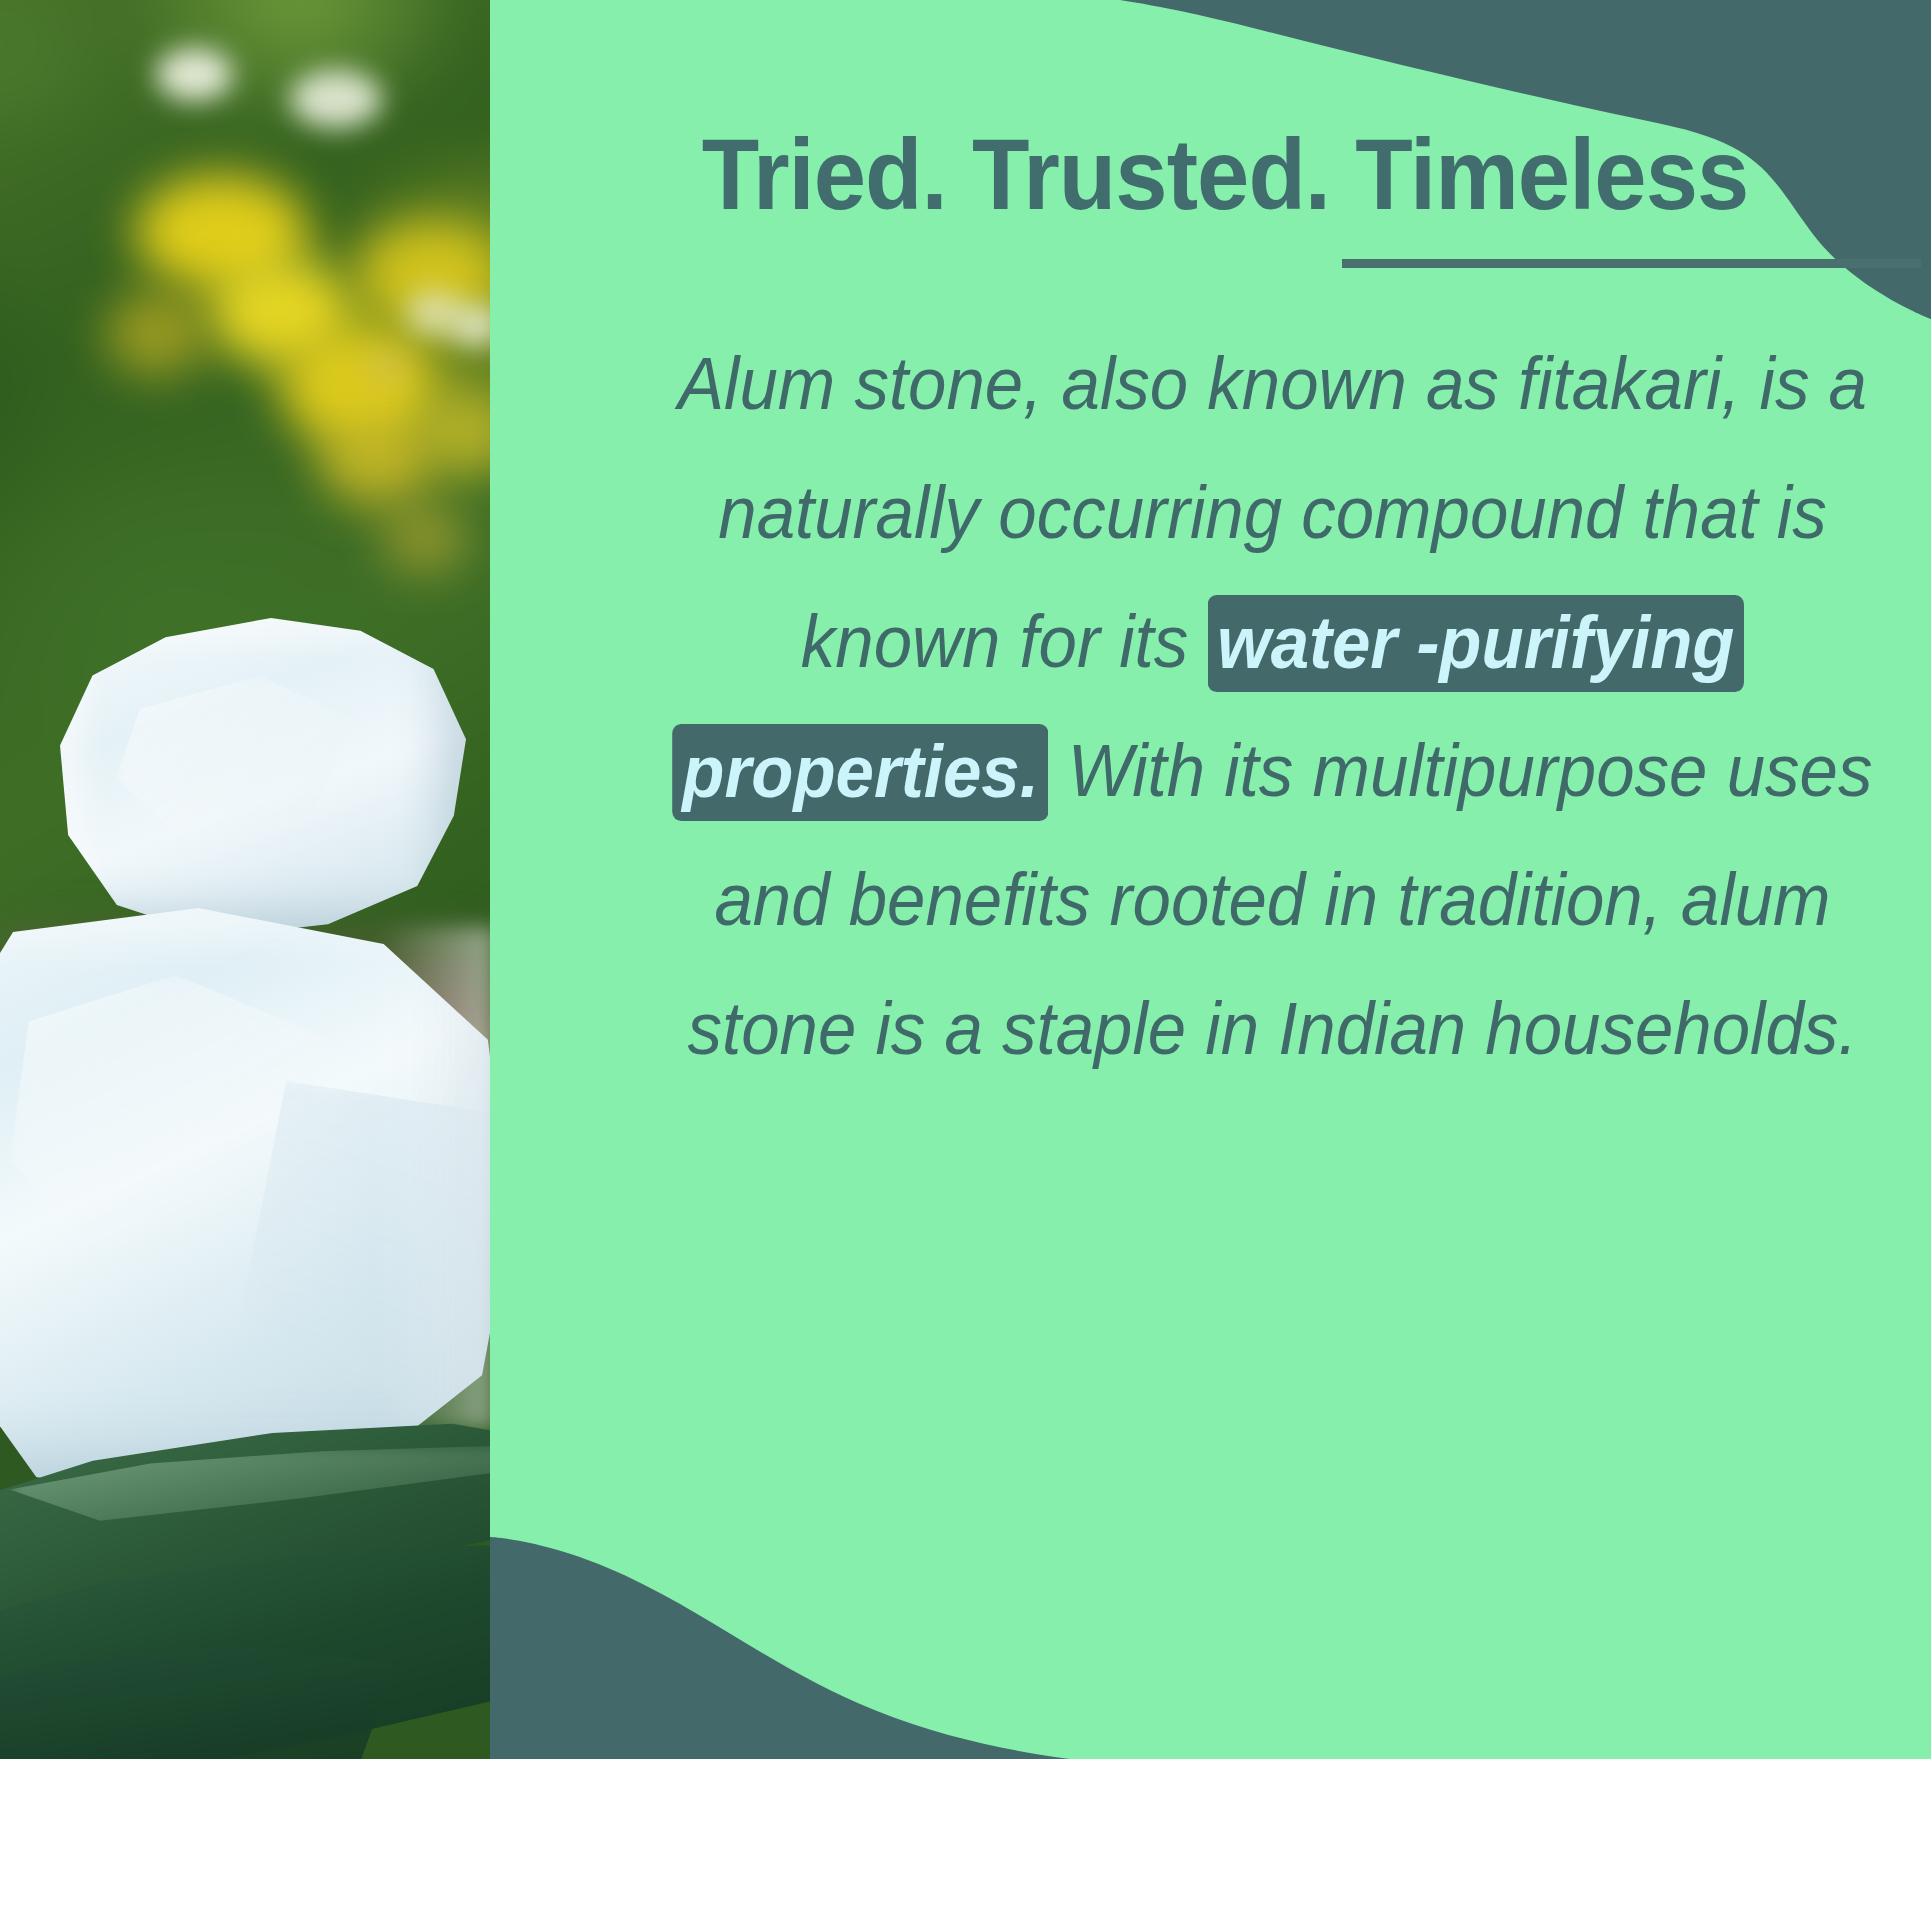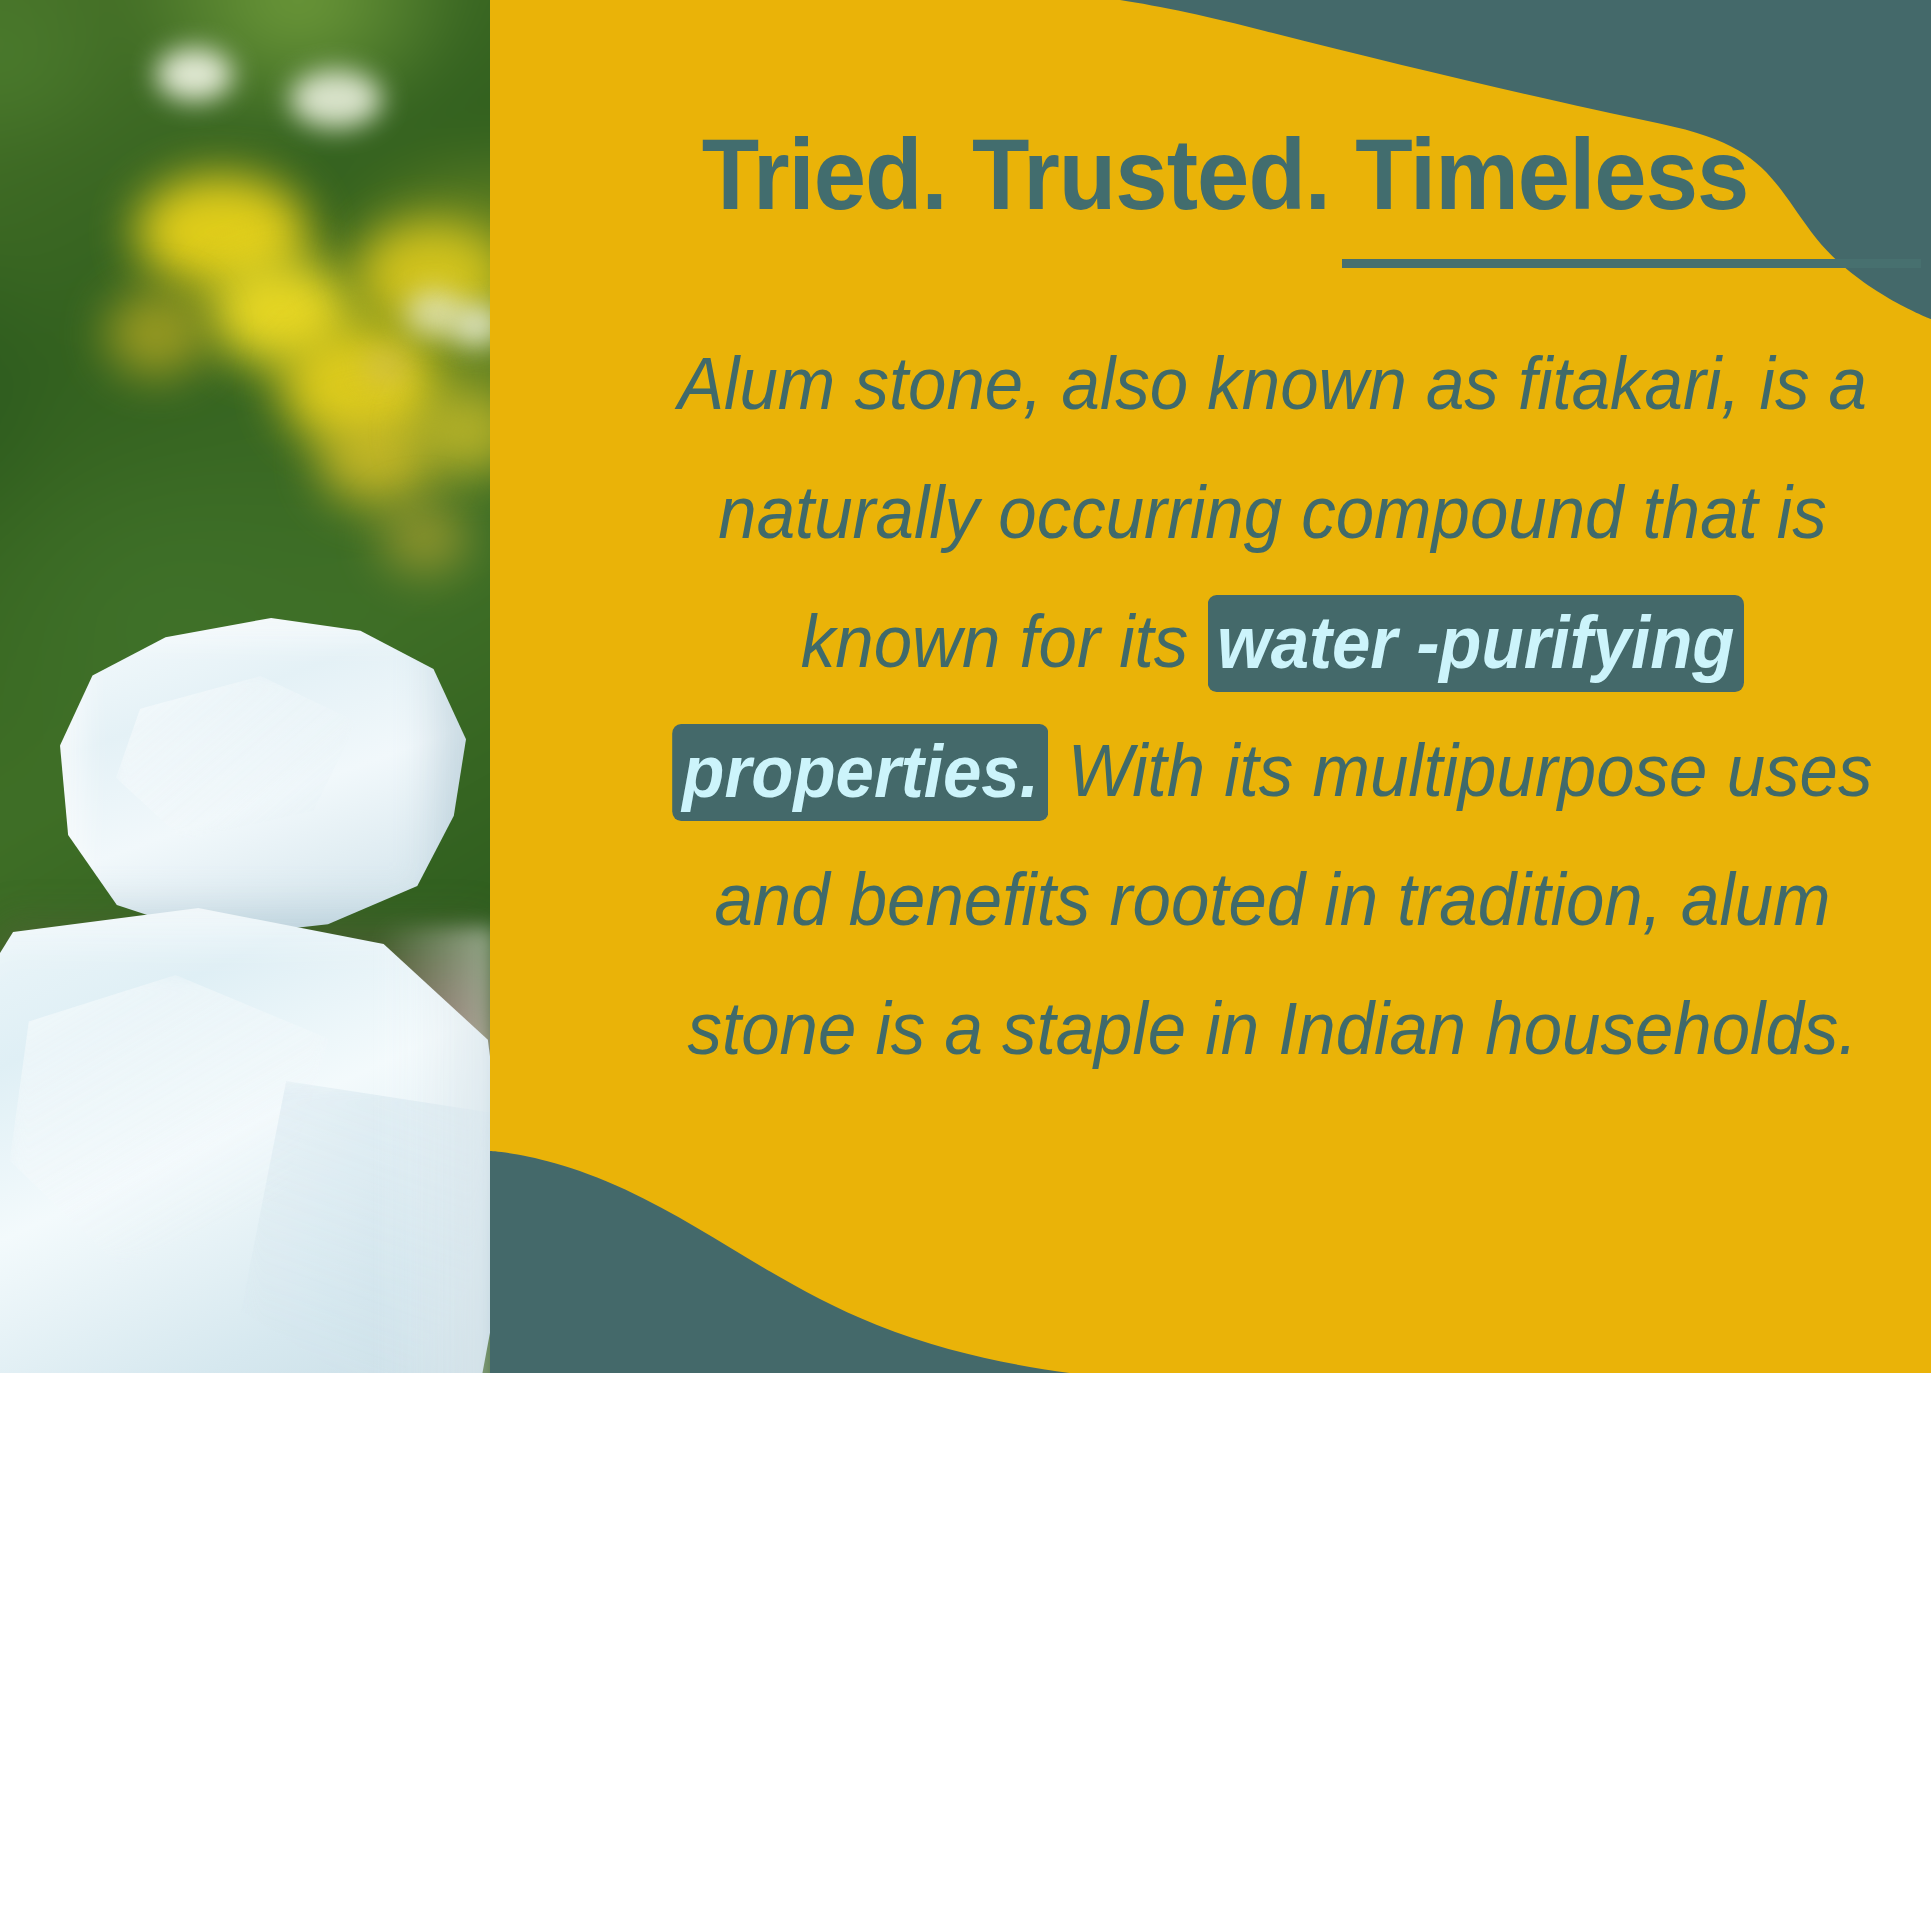--- a/index.html
+++ b/index.html
@@ -3,22 +3,22 @@
 <meta charset="utf-8">
 <style>
   html,body{margin:0;padding:0;background:#ffffff;}
   body{
     width:1931px;height:1931px;
     font-family:"Liberation Sans",sans-serif;
     overflow:hidden;
   }
   #card{
     position:relative;
-    width:1931px;height:1373px;
-    background:#eab308;
+    width:1931px;height:1759px;
+    background:#86efac;
     overflow:hidden;
   }
 
   
   #photo{
     position:absolute;left:0;top:0;width:490px;height:1931px;
     overflow:hidden;
     background:#2e5a22;
   }
   .ph{position:absolute;}

